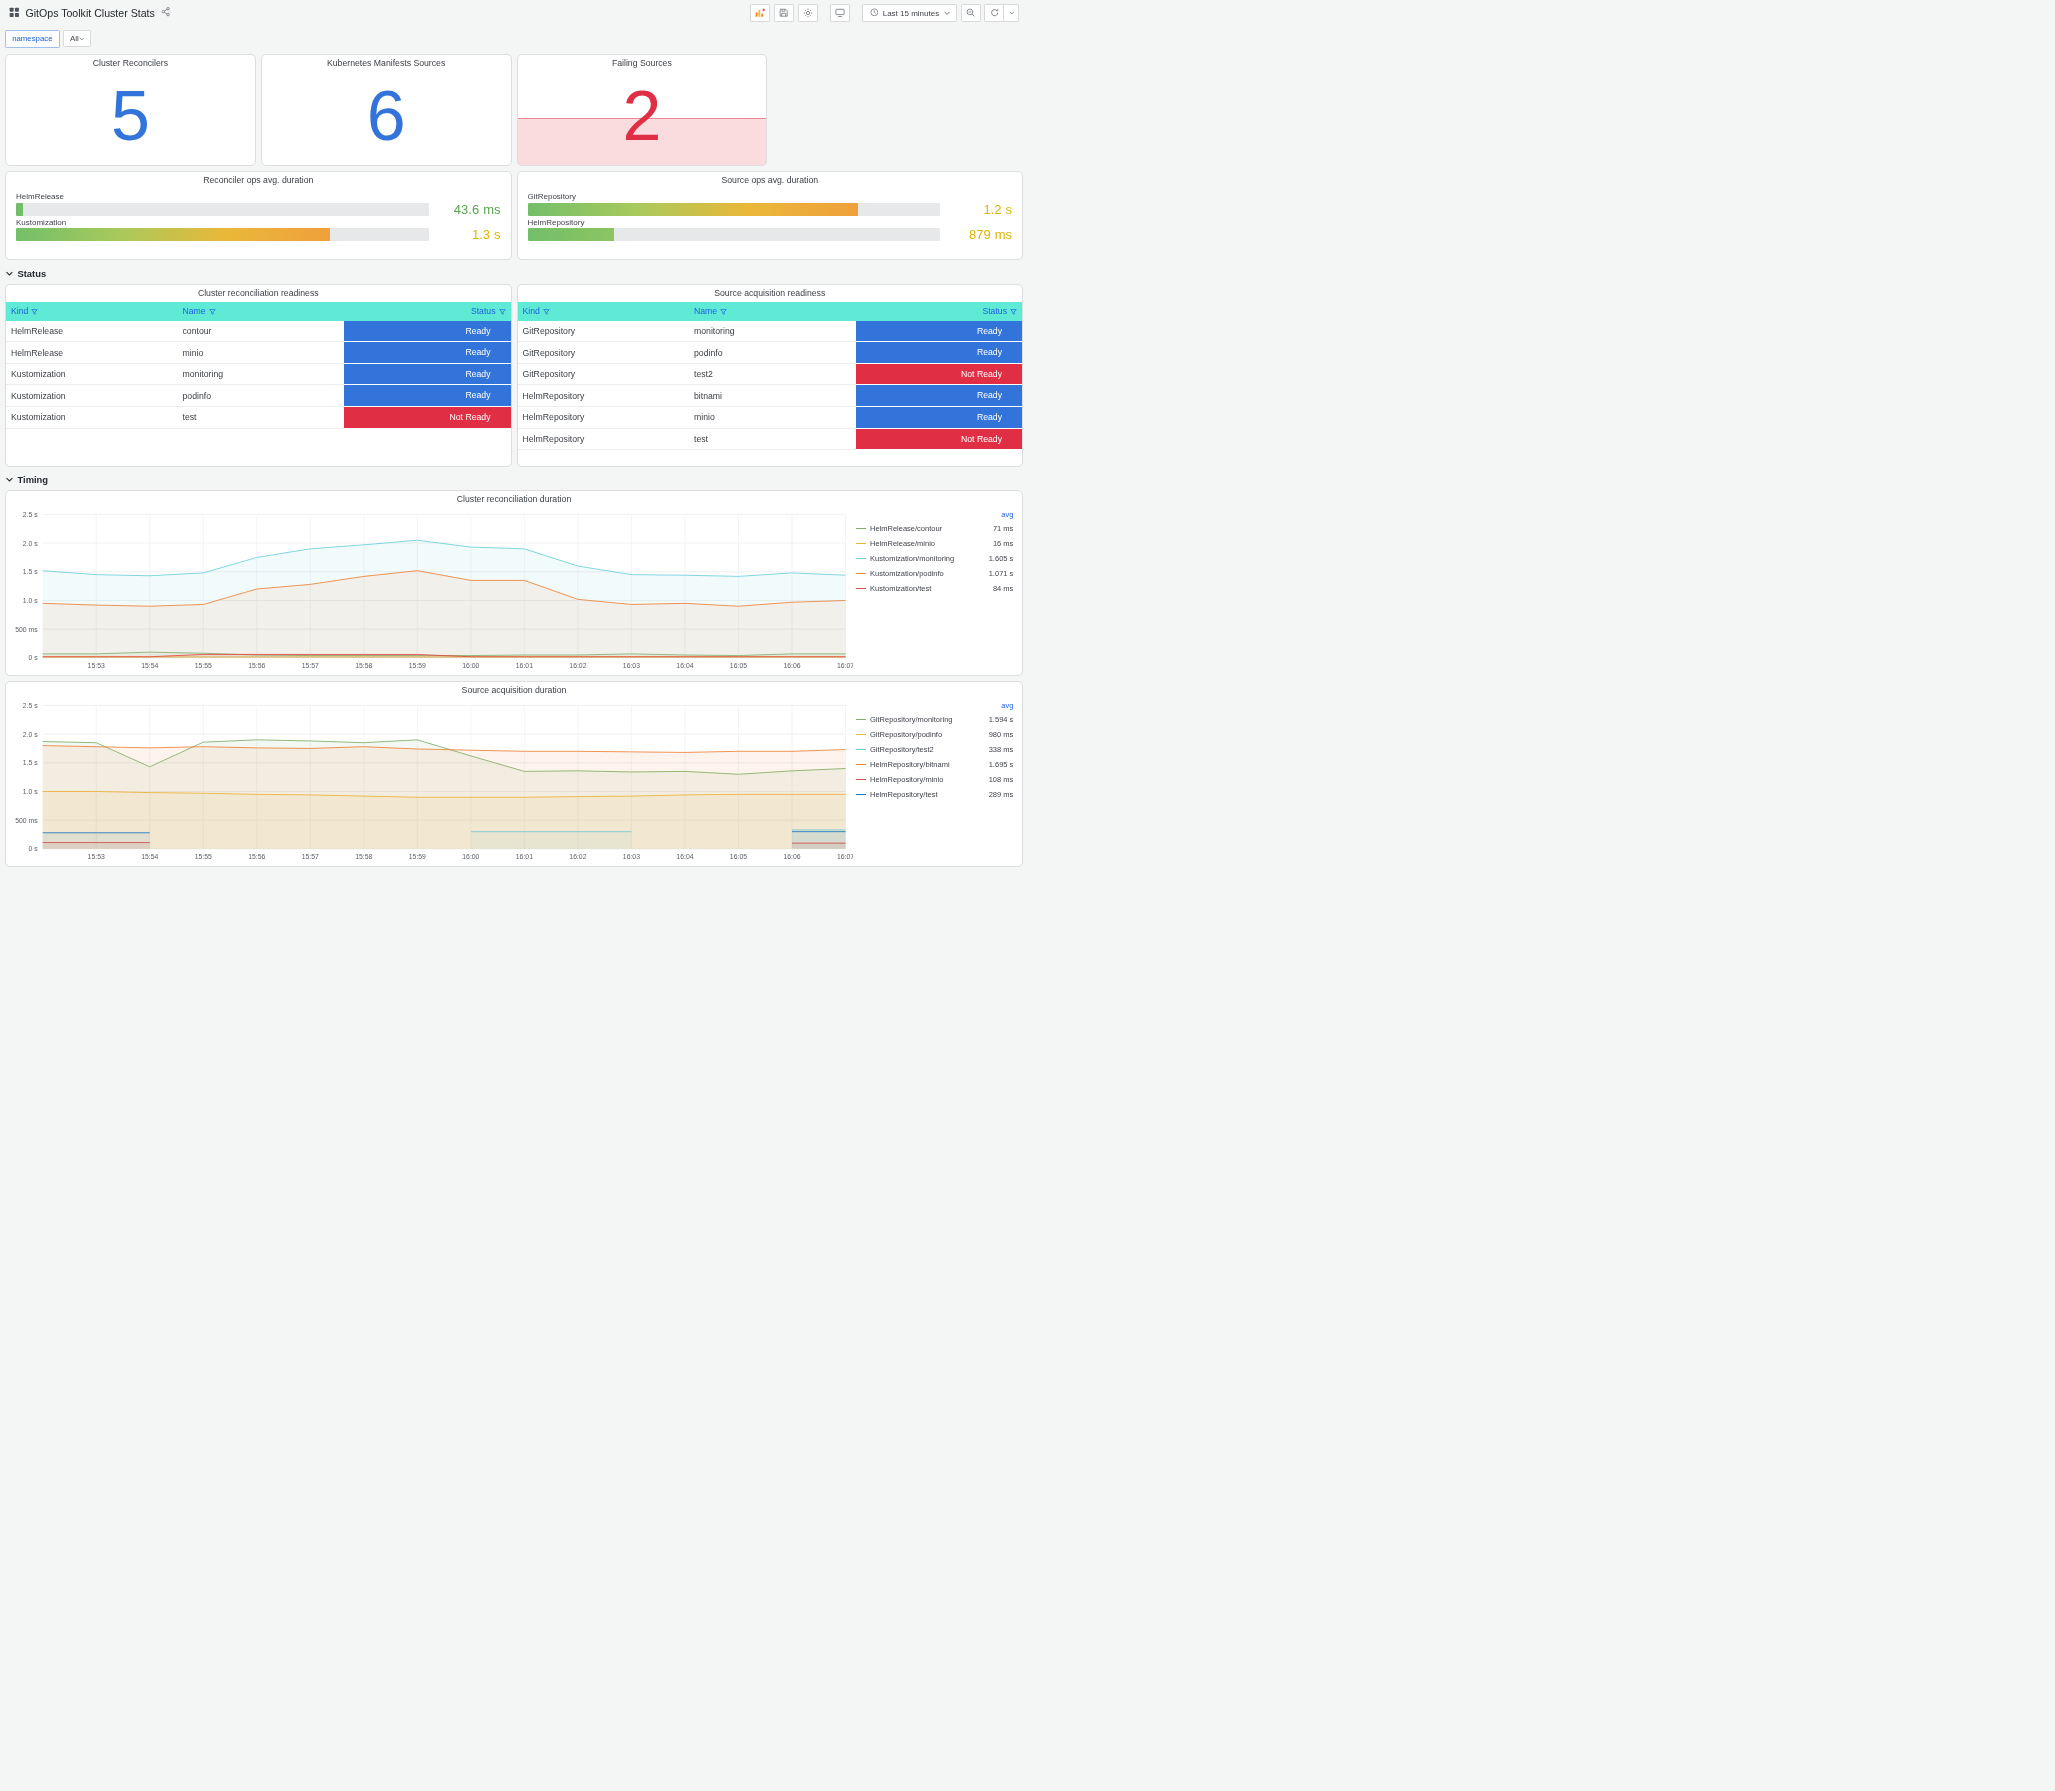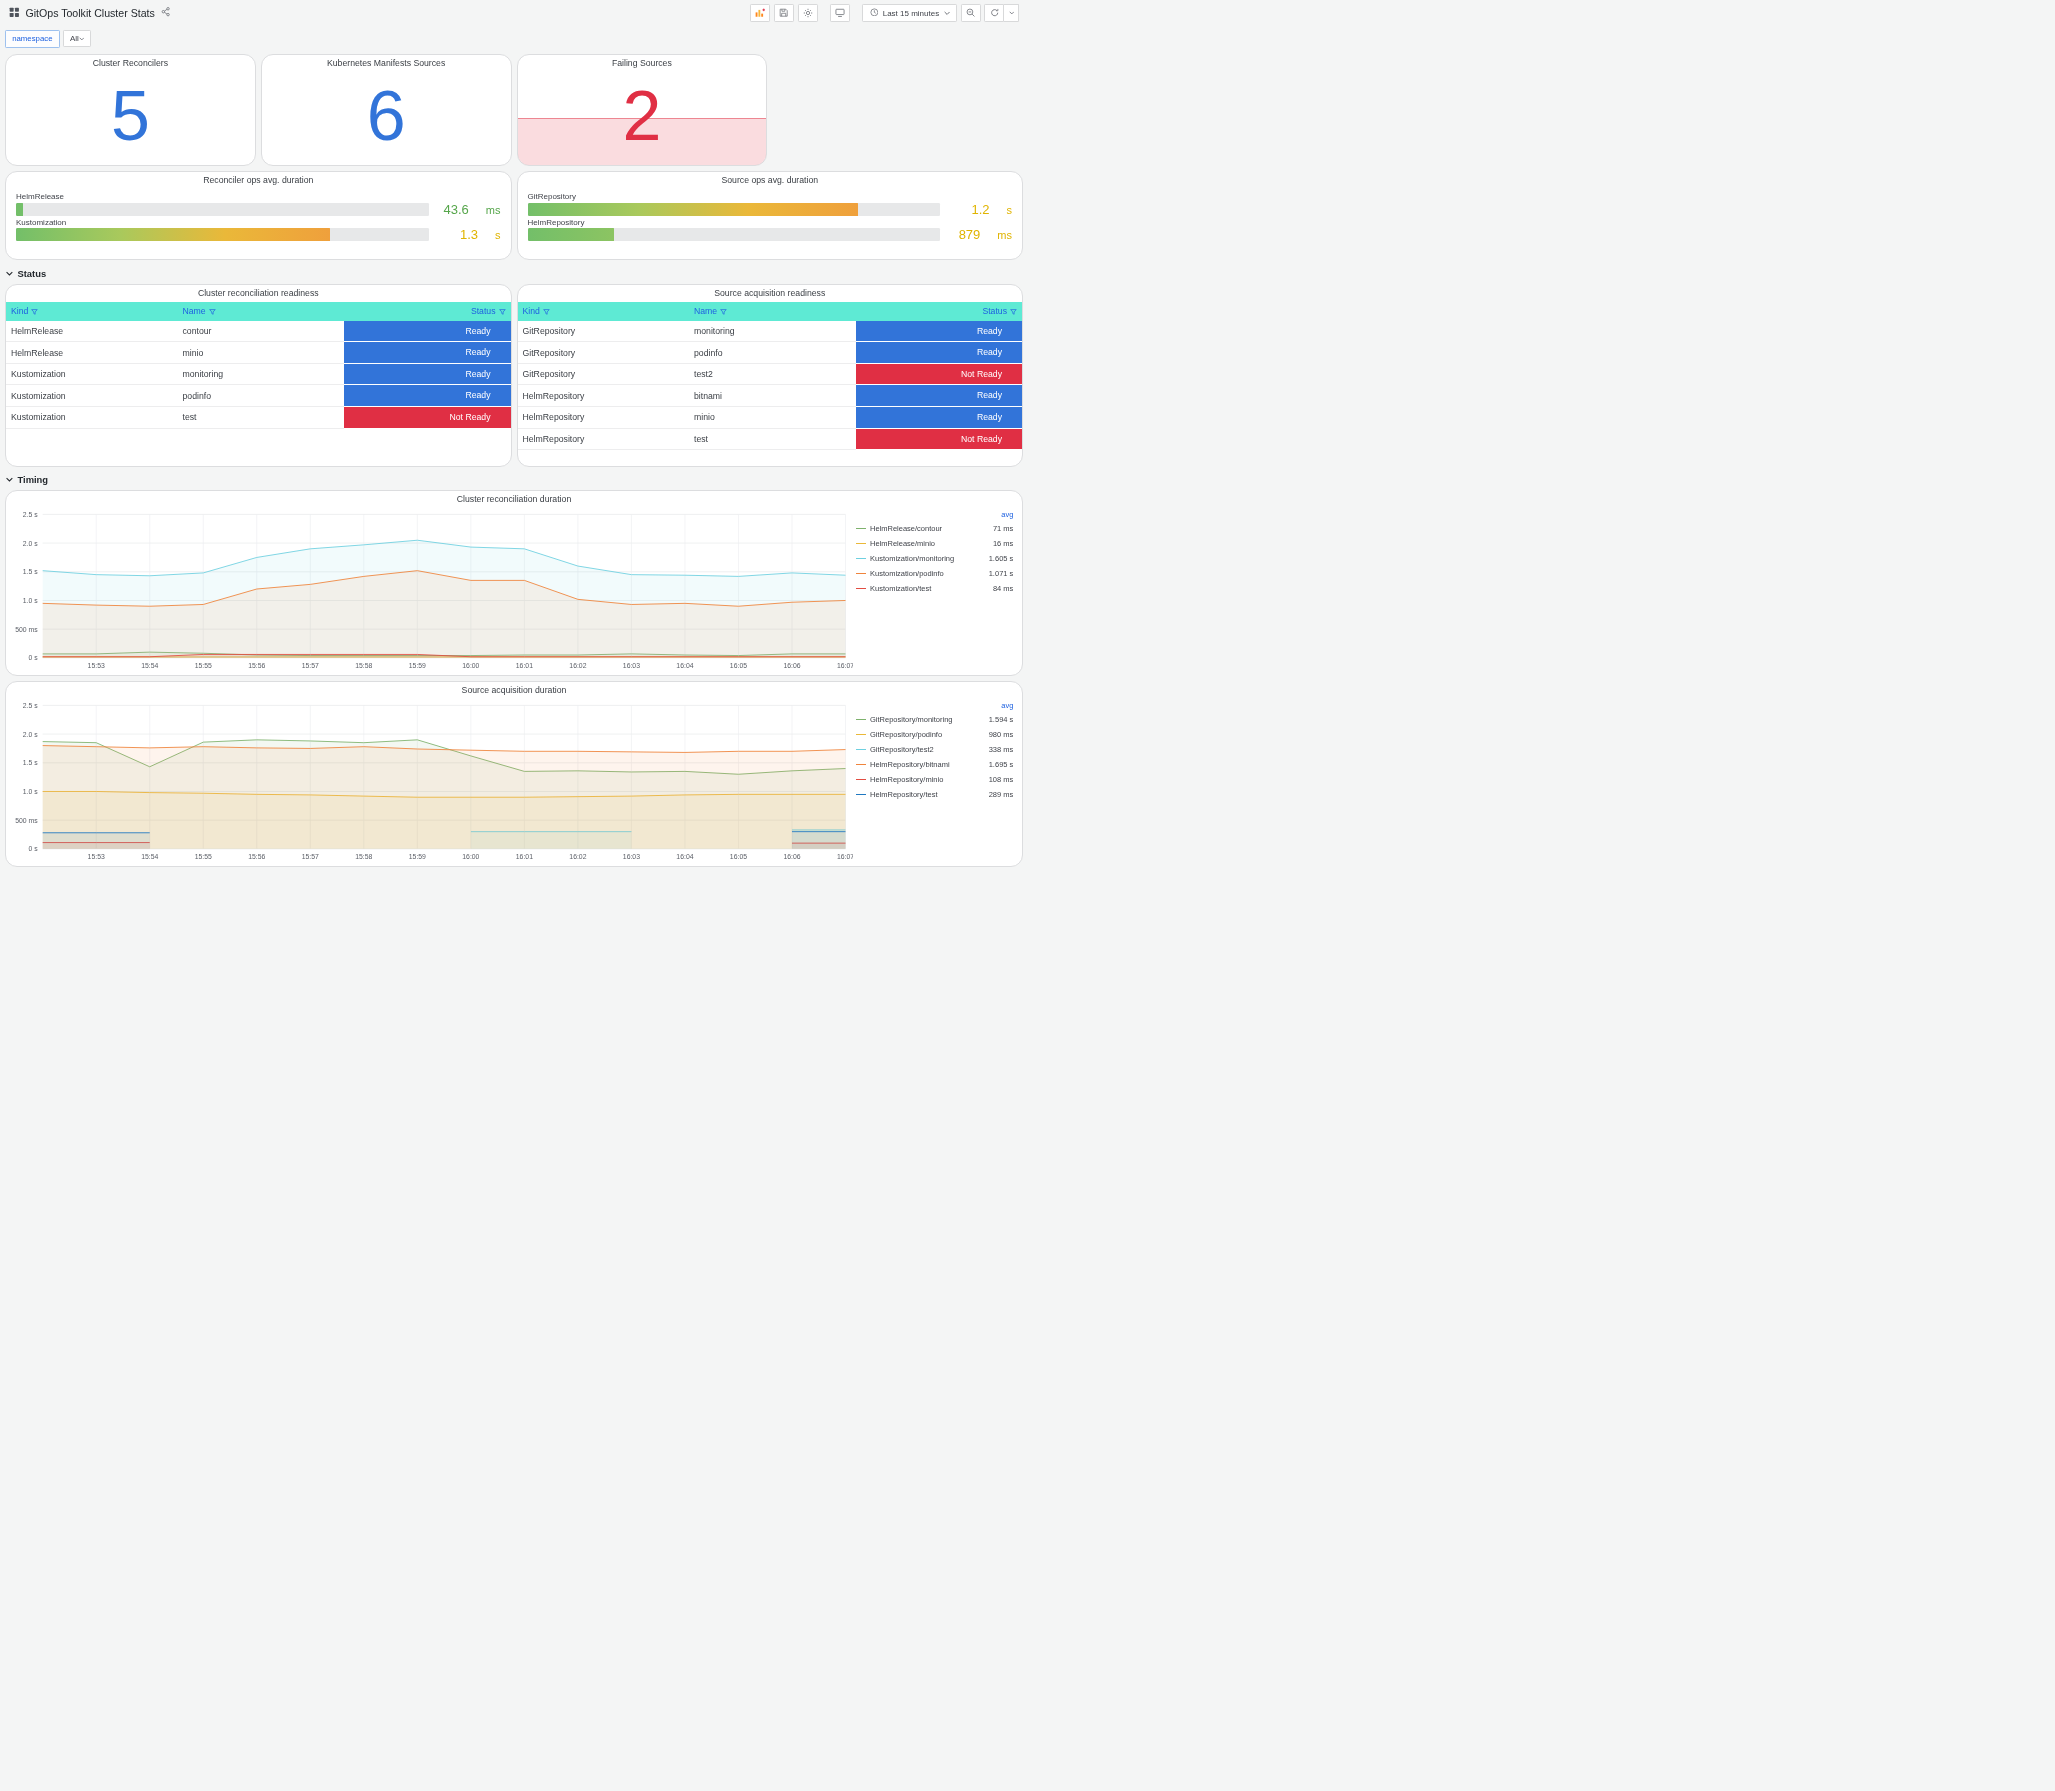--- a/index.html
+++ b/index.html
@@ -22,38 +22,38 @@
   .nav-spacer { width: 5px; }
   .time-btn { display: flex; align-items: center; gap: 4.4px; height: 18px; background: #fff; border: 0.6px solid #d8d9da; border-radius: 1.2px; padding: 0 6.2px; font-size: 8px; color: #41444b; cursor: pointer; }
   .btn-group { display: flex; }
   .btn-group .icon-btn:first-child { border-radius: 1.2px 0 0 1.2px; }
   .btn-group .icon-btn:last-child { border-left: 0; border-radius: 0 1.2px 1.2px 0; width: 15px; }
   
   .content { padding: 1.2px 5px 5px; }
   .variables-row { display: flex; align-items: center; gap: 3.7px; padding: 2.5px 0 6.2px; }
   .var-label { font-size: 7.8px; font-weight: 500; color: #1f62e0; background: #fdfdfe; border: 0.6px solid #9ec1ee; border-radius: 1.2px; padding: 3.7px 6.2px; }
   .var-value { display: flex; align-items: center; font-size: 8px; color: #41444b; background: #fff; border: 0.6px solid #d8d9da; border-radius: 1.2px; padding: 3.1px 5.6px; cursor: pointer; }
-  .panel { background: #fff; border: 0.6px solid #dcdddf; border-radius: 12px; position: relative; }
+  .panel { background: #fff; border: 0.6px solid #dcdddf; border-radius: 5px; position: relative; }
   .panel-title { height: 17px; line-height: 17px; text-align: center; font-size: 8.7px; font-weight: 500; color: #3c4046; cursor: pointer; white-space: nowrap; overflow: hidden; }
   
   .stats-row { display: grid; grid-template-columns: repeat(4, 1fr); gap: 5px; height: 112px; margin-bottom: 5px; }
   .stat-panel { overflow: hidden; }
   .stat-value { position: absolute; left: 0; right: 0; top: 55%; transform: translateY(-50%); text-align: center; font-size: 70px; font-weight: 500; line-height: 1; z-index: 2; }
   .stat-alert { position: absolute; left: 0; right: 0; bottom: 0; height: 43%; background: rgba(224,47,68,0.17); border-top: 0.6px solid rgba(224,47,68,0.5); display: none; z-index: 1; }
   .stat-panel.alert .stat-alert { display: block; }
   
   .gauges-row { display: grid; grid-template-columns: 1fr 1fr; gap: 5px; height: 89px; margin-bottom: 1.2px; }
   .gauge-body { padding: 0.6px 10px 5px; }
   .gauge-row { margin-top: 1.9px; }
   .gauge-label { font-size: 8px; color: #41444b; margin: 1.2px 0 1.9px; }
   .gauge-line { display: flex; align-items: center; gap: 10px; }
   .gauge-track { flex: 1; height: 13px; background: #e7e8e9; border-radius: 1.2px; overflow: hidden; }
   .gauge-fill { height: 100%; border-radius: 0.6px; min-width: 2.5px; }
   .gauge-value { min-width: 62px; text-align: right; font-size: 13px; font-weight: 500; line-height: 1; }
-  .gauge-value .unit { font-size: 11px; font-weight: 400; margin-left: 17px; }
+  .gauge-value .unit { font-size: 13px; font-weight: 400; margin-left: 4px; }
   
   .section-header { display: flex; align-items: center; gap: 4.4px; padding: 6.2px 1.2px 5px; font-size: 9.4px; font-weight: 700; color: #24292e; cursor: pointer; }
   
   .tables-row { display: grid; grid-template-columns: 1fr 1fr; gap: 5px; height: 183px; margin-bottom: 1.2px; }
   .table-panel { overflow: hidden; }
   table { width: 100%; border-collapse: collapse; table-layout: fixed; }
   thead th { background: #5eead4; color: #1f62e0; font-weight: 500; font-size: 8.7px; text-align: left; padding: 0 5px; height: 19px; cursor: pointer; }
   thead th.col-status { text-align: right; }
   th .funnel { margin-left: 3.1px; vertical-align: -0.6px; }
   tbody td { font-size: 8.7px; color: #3d4147; height: 21px; padding: 0 5px; border-bottom: 0.6px solid #ededee; }

